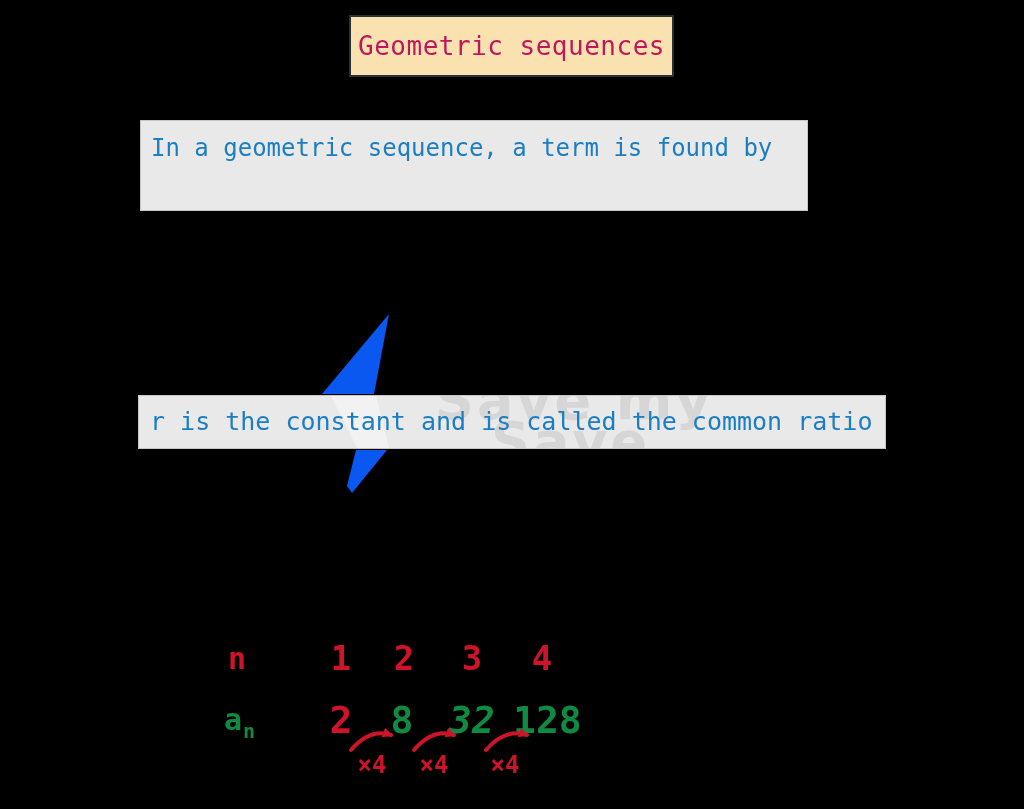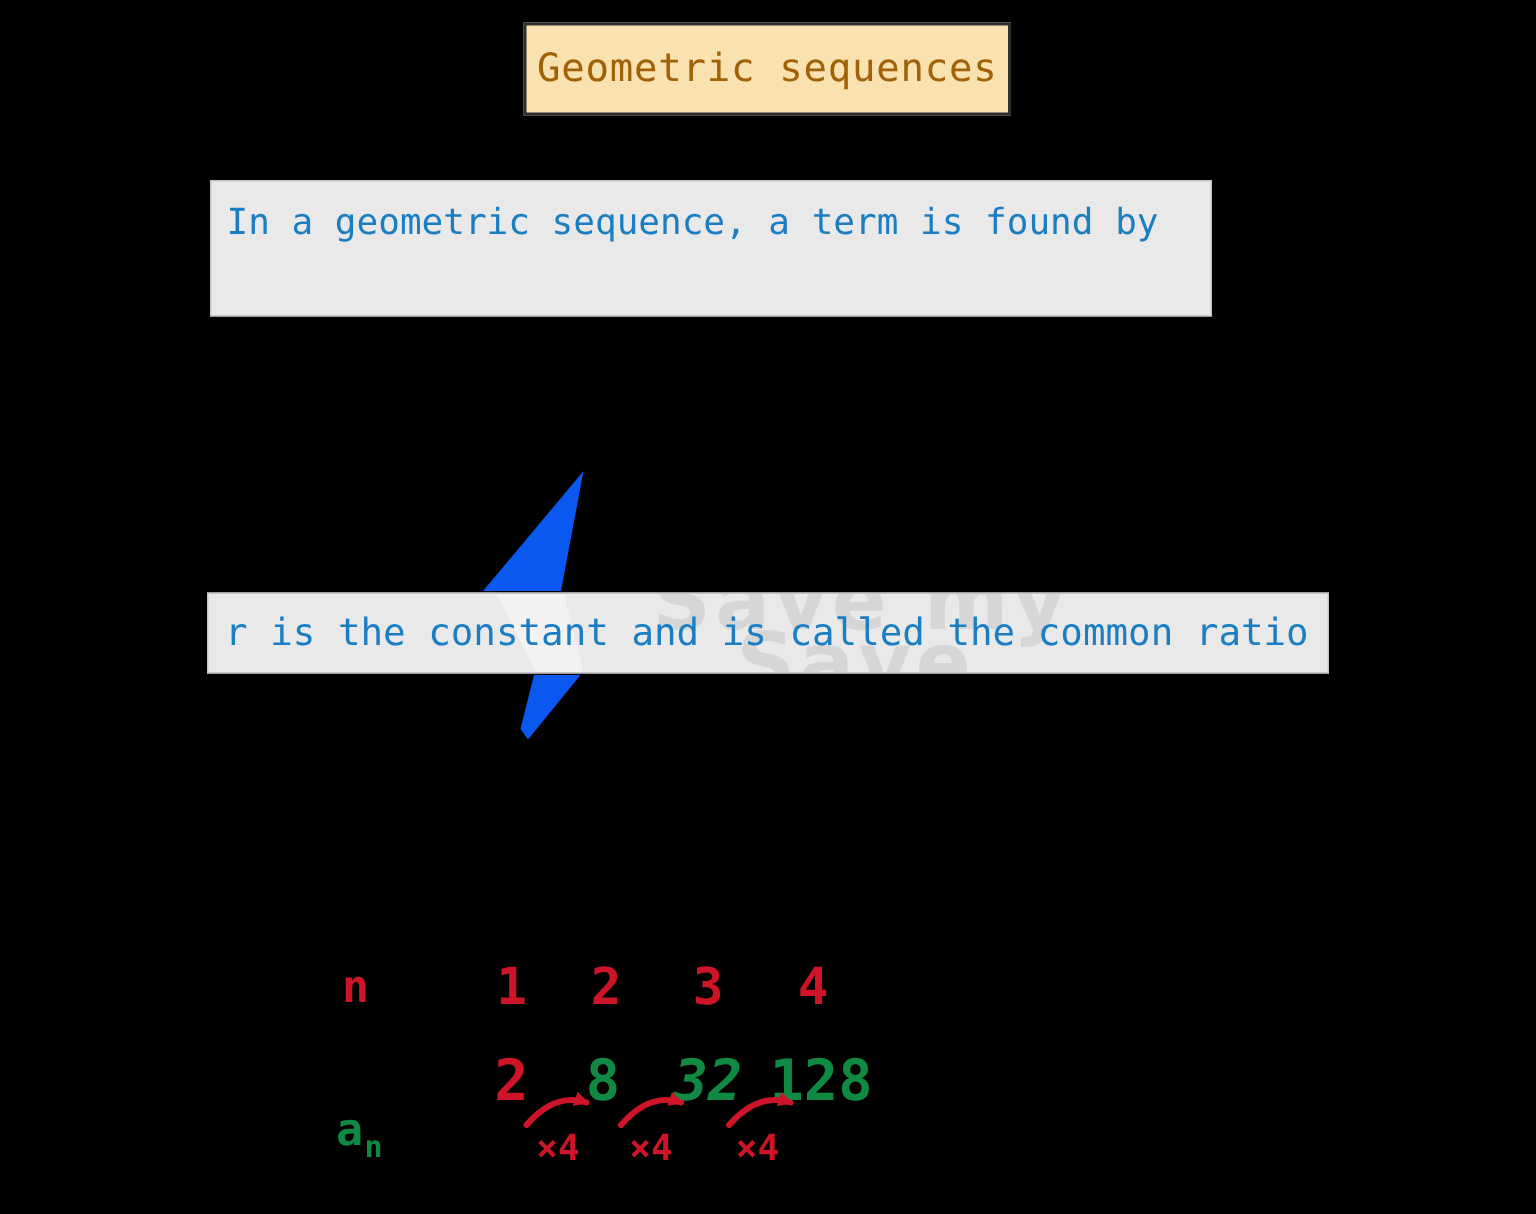--- a/index.html
+++ b/index.html
@@ -7,21 +7,21 @@
     position:relative;width:1024px;height:809px;background:#000000;
     font-family:"DejaVu Sans Mono",monospace;overflow:hidden;
   }
   
   .title-box{
     position:absolute;left:349px;top:15px;width:325px;height:62px;
     background:#FAE2B0;border:2px solid #2e2e2e;box-sizing:border-box;
     display:flex;align-items:center;justify-content:center;
   }
   .title-box .label{
-    color:#a16207;font-size:26px;letter-spacing:0.5px;white-space:nowrap;
+    color:#be185d;font-size:26px;letter-spacing:0.5px;white-space:nowrap;
   }
   
   .grey-box{
     position:absolute;background:#E9E9E9;border:1px solid #c6c6c6;
     box-sizing:border-box;color:#1B7EC2;
   }
   .def-box{
     left:140px;top:120px;width:668px;height:91px;
     padding:9px 0 0 10px;font-size:24px;line-height:37px;white-space:nowrap;
   }
@@ -41,21 +41,21 @@
   .wm-bottom{left:352px;bottom:-25px;}
   .ghost-bolt{position:absolute;left:0;top:0;z-index:0;}
   
   .bolt-svg{position:absolute;left:0;top:0;z-index:1;pointer-events:none;}
   .arrows-svg{position:absolute;left:0;top:0;z-index:4;pointer-events:none;}
   
   .seq{position:absolute;z-index:3;font-weight:bold;text-align:center;white-space:nowrap;}
   .red{color:#CD1428;}
   .green{color:#108A42;}
   .n-label{left:222px;top:641px;width:30px;font-size:30px;}
-  .an-label{left:224px;top:736px;width:44px;font-size:30px;text-align:left;}
+  .an-label{left:224px;top:702px;width:44px;font-size:30px;text-align:left;}
   .an-label .sub{font-size:20px;position:relative;top:8px;left:1px;}
   .n-val{top:638px;font-size:34px;}
   .n-val-0{left:321px;width:40px;}
   .n-val-1{left:384px;width:40px;}
   .n-val-2{left:452px;width:40px;}
   .n-val-3{left:522px;width:40px;}
   .an-val{top:698px;font-size:38px;}
   .an-val-0{left:321px;width:40px;}
   .an-val-1{left:382px;width:40px;}
   .an-val-2{left:448px;width:48px;font-style:italic;}

